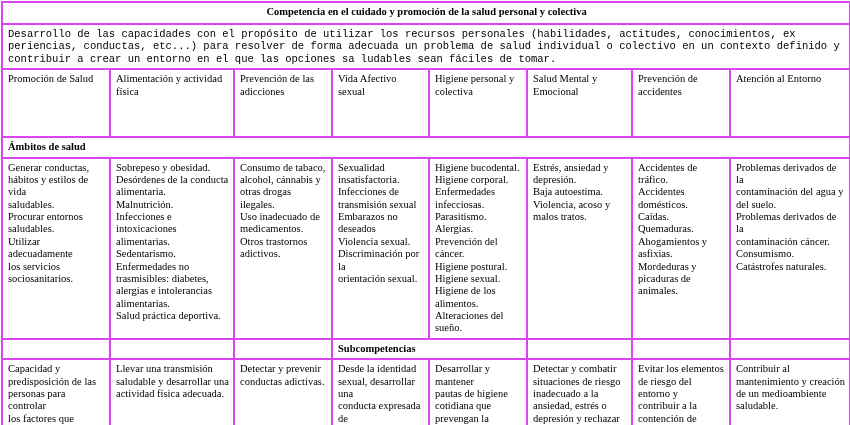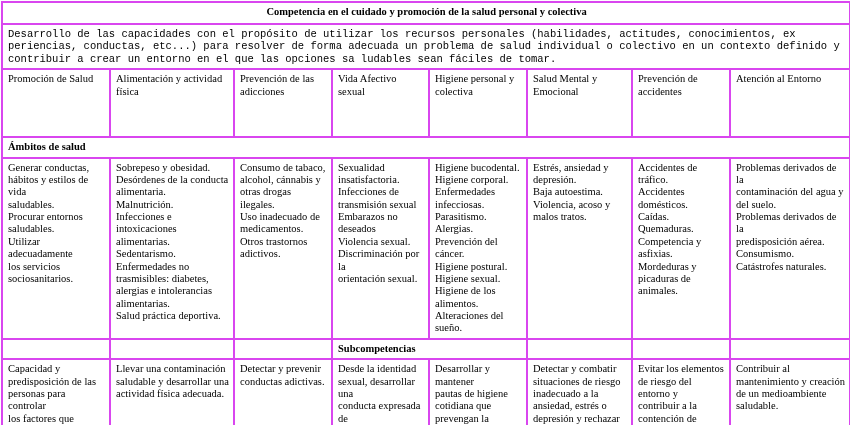--- a/index.html
+++ b/index.html
@@ -208,31 +208,31 @@
             <span>Baja autoestima.</span>
             <span>Violencia, acoso y</span>
             <span>malos tratos.</span>
           </td>
         <td class="prob-cell lines">
             <span>Accidentes de tráfico.</span>
             <span>Accidentes</span>
             <span>domésticos.</span>
             <span>Caídas.</span>
             <span>Quemaduras.</span>
-            <span>Competencia y</span>
+            <span>Ahogamientos y</span>
             <span>asfixias.</span>
             <span>Mordeduras y</span>
             <span>picaduras de animales.</span>
           </td>
         <td class="prob-cell lines">
             <span>Problemas derivados de la</span>
             <span>contaminación del agua y</span>
             <span>del suelo.</span>
             <span>Problemas derivados de la</span>
-            <span>predisposición aérea.</span>
+            <span>contaminación cáncer.</span>
             <span>Consumismo.</span>
             <span>Catástrofes naturales.</span>
           </td>
       </tr>
       <tr>
         <td class="band-cell"></td>
         <td class="band-cell"></td>
         <td class="band-cell"></td>
         <td class="band-cell band-center" colspan="2">Subcompetencias</td>
         <td class="band-cell"></td>
@@ -241,21 +241,21 @@
       </tr>
       <tr>
         <td class="sub-cell lines">
             <span>Capacidad y</span>
             <span>predisposición de las</span>
             <span>personas para controlar</span>
             <span>los factores que</span>
             <span>intervienen en la salud</span>
           </td>
         <td class="sub-cell lines">
-            <span>Llevar una contaminación</span>
+            <span>Llevar una transmisión</span>
             <span>saludable y desarrollar una</span>
             <span>actividad física adecuada.</span>
           </td>
         <td class="sub-cell lines">
             <span>Detectar y prevenir</span>
             <span>conductas adictivas.</span>
           </td>
         <td class="sub-cell lines">
             <span>Desde la identidad</span>
             <span>sexual, desarrollar una</span>

